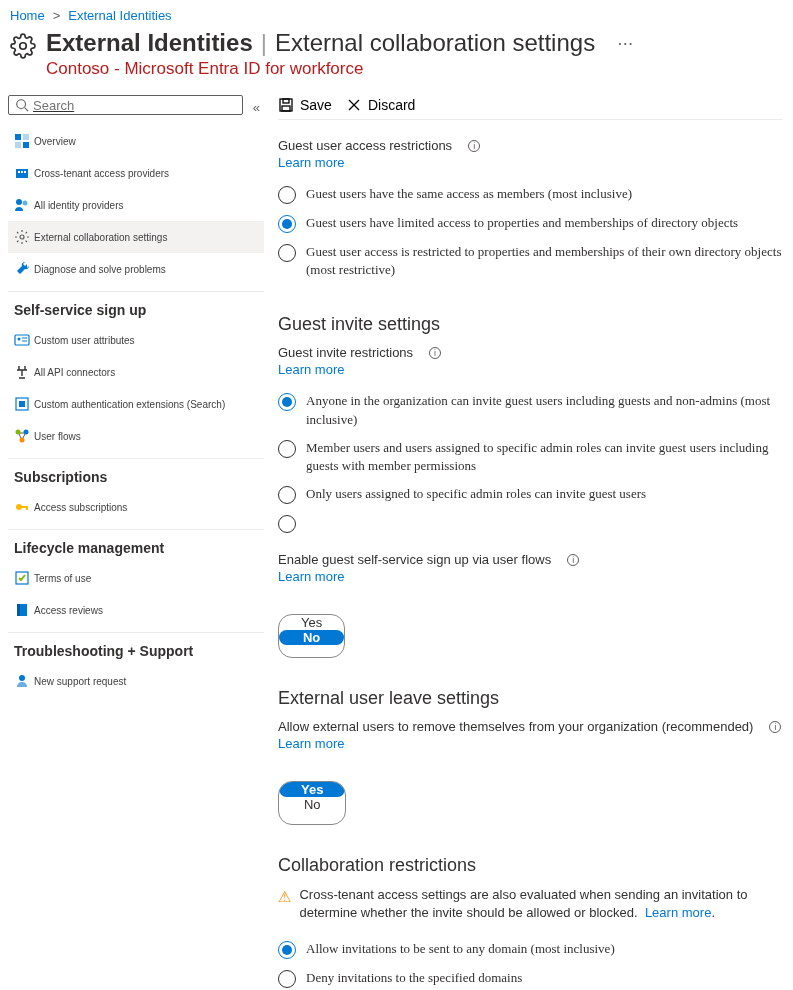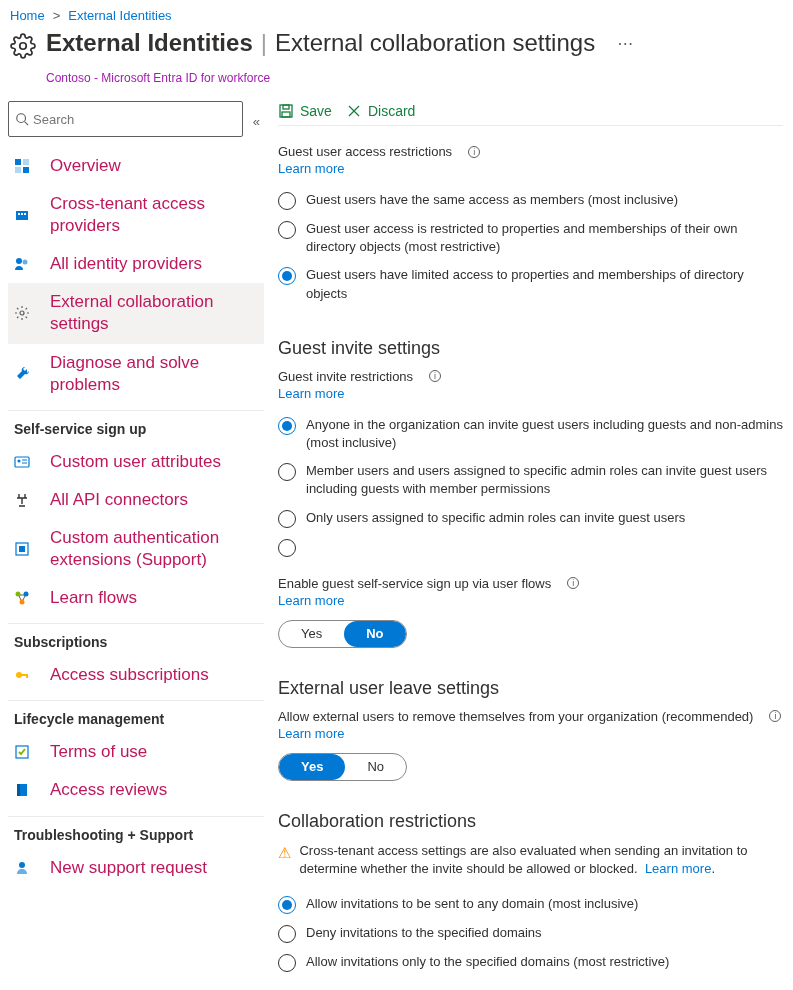--- a/index.html
+++ b/index.html
@@ -40,23 +40,23 @@
     font-size: 24px;
     font-weight: 400;
     color: #323130;
     display: flex;
     align-items: baseline;
     gap: 2px;
   }
   .page-header h1 .bold { font-weight: 600; }
   .page-header h1 .pipe { color: #a19f9d; padding: 0 6px; font-weight:300;}
   .page-header .sub {
-    font-size: 12px;
-    color: #a21caf;
-    margin-top: 14px;
+    font-size: 17px;
+    color: #b91c1c;
+    margin-top: 2px;
   }
   .page-header .dots {
     color: #605e5c;
     font-size: 16px;
     margin-left: 20px;
     align-self: center;
   }
 
   
   .columns { display: flex; }
@@ -71,43 +71,44 @@
     border-left: none;
   }
 
   
   .search-wrap { display:flex; align-items:center; gap:6px;}
   .search {
     border: 1px solid #605e5c;
     border-radius: 2px;
     display: flex;
     align-items: center;
-    height: 36px;
+    height: 20px;
     padding: 0 6px;
     margin: 6px 0 10px;
     flex:1;
+    text-decoration:underline;
   }
   .search svg { width:14px; height:14px; color:#605e5c; }
   .search input {
     border: none; outline: none;
     font-size: 13px;
     flex: 1;
     padding-left: 4px;
     color: #605e5c;
   }
   .collapse-caret { color:#605e5c; font-size:13px; cursor:pointer; padding:4px;}
 
   
   .nav-item {
     display: flex;
     align-items: center;
-    gap: 20px;
+    gap: 4px;
     padding: 8px 6px;
-    font-size: 17px;
-    color: #be185d;
+    font-size: 10px;
+    color: #404040;
     cursor: pointer;
     line-height: 1.3;
   }
   .nav-item.selected { background: #f3f2f1; }
   .nav-item .icon {
     width: 16px; height: 16px;
     display:flex; align-items:center; justify-content:center;
     flex-shrink:0;
   }
   .nav-section {
@@ -122,21 +123,21 @@
   .toolbar {
     display: flex;
     align-items: center;
     gap: 14px;
     padding: 8px 0 6px;
     border-bottom: 1px solid #edebe9;
     margin-bottom: 18px;
   }
   .tool-btn {
     display: flex; align-items: flex-start; gap: 6px;
-    color: #15803d;
+    color: #000000;
     font-size: 14px;
     cursor: pointer;
   }
   .tool-btn svg { width:16px; height:16px; }
 
   
   .section { margin-bottom: 30px; }
   .section h2 {
     font-size: 18px;
     font-weight: 400;
@@ -158,20 +159,21 @@
   }
   .learn-more { color:#0078d4; font-size:13px; display:inline-block; margin-bottom:10px;}
 
   
   .radio-row {
     display: flex;
     align-items: flex-start;
     gap: 10px;
     padding: 5px 0;
     cursor:pointer;
+    font-family:Liberation Serif, serif;
   }
   .radio {
     width: 18px; height: 18px;
     border: 1px solid #323130;
     border-radius: 50%;
     display: flex; align-items: center; justify-content: center;
     flex-shrink:0;
     margin-top:1px;
   }
   .radio.checked { border-color: #0078d4; }
@@ -180,22 +182,23 @@
     background:#0078d4;
   }
   .radio-label { font-size:13px; line-height:1.4; }
 
   
   .pill {
     display: inline-flex;
     border: 1px solid #8a8886;
     border-radius: 14px;
     overflow: hidden;
-    height: 28px;
-    margin-top:2px;
+    height: 44px;
+    margin-top:20px;
+    flex-direction:column;
   }
   .pill button {
     border: none;
     background: transparent;
     padding: 0 22px;
     font-size: 13px;
     cursor: pointer;
     color:#323130;
   }
   .pill button.active {
@@ -325,32 +328,32 @@
         </span>
       <span>All API connectors</span>
     </div>
     <div class="nav-item">
       <span class="icon">
           <svg viewBox="0 0 16 16">
             <rect x="2" y="2" width="12" height="12" fill="none" stroke="#0078d4" stroke-width="1.2"></rect>
             <rect x="5" y="5" width="6" height="6" fill="#0078d4"></rect>
           </svg>
         </span>
-      <span>Custom authentication extensions (Support)</span>
+      <span>Custom authentication extensions (Search)</span>
     </div>
     <div class="nav-item">
       <span class="icon">
           <svg viewBox="0 0 16 16">
             <circle cx="4" cy="4" r="2.5" fill="#7fba00"></circle>
             <circle cx="12" cy="4" r="2.5" fill="#0078d4"></circle>
             <circle cx="8" cy="12" r="2.5" fill="#ff8c00"></circle>
             <path d="M6 5l4 0M5 6l2 4M11 6l-2 4" stroke="#605e5c" stroke-width="1" fill="none"></path>
           </svg>
         </span>
-      <span>Learn flows</span>
+      <span>User flows</span>
     </div>
 
     <div class="nav-section">Subscriptions</div>
     <div class="nav-item">
       <span class="icon">
           <svg viewBox="0 0 16 16" fill="#ffb900">
             <circle cx="5" cy="8" r="3"></circle>
             <rect x="7" y="7" width="7" height="2"></rect>
             <rect x="12" y="7" width="2" height="4"></rect>
           </svg>
@@ -413,26 +416,26 @@
       <div class="field-label">
         <span>Guest user access restrictions</span>
         <span class="info-icon">i</span>
       </div>
       <a href="#" class="learn-more">Learn more</a>
       <div class="radio-row">
         <span class="radio"></span>
         <span class="radio-label">Guest users have the same access as members (most inclusive)</span>
       </div>
       <div class="radio-row">
-        <span class="radio"></span>
-        <span class="radio-label">Guest user access is restricted to properties and memberships of their own directory objects (most restrictive)</span>
-      </div>
-      <div class="radio-row">
         <span class="radio checked"></span>
         <span class="radio-label">Guest users have limited access to properties and memberships of directory objects</span>
+      </div>
+      <div class="radio-row">
+        <span class="radio"></span>
+        <span class="radio-label">Guest user access is restricted to properties and memberships of their own directory objects (most restrictive)</span>
       </div>
     </div>
 
     <div class="section">
       <h2>Guest invite settings</h2>
       <div class="field-label">
         <span>Guest invite restrictions</span>
         <span class="info-icon">i</span>
       </div>
       <a href="#" class="learn-more">Learn more</a>

